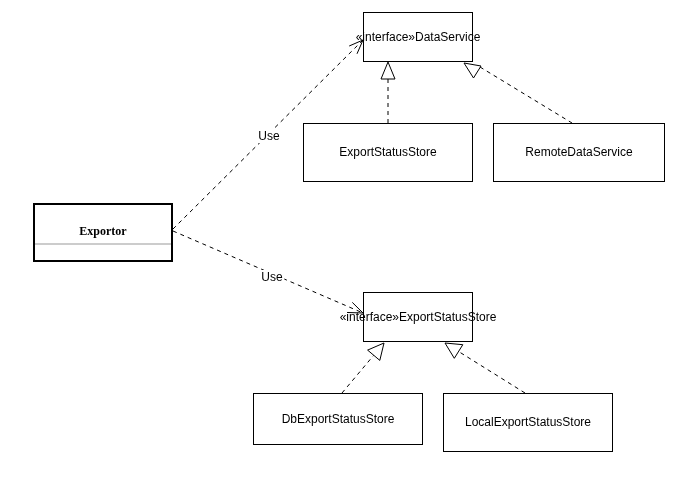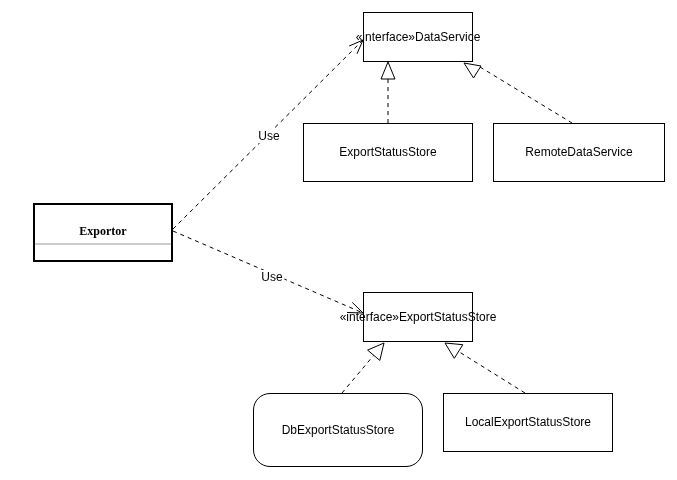--- a/index.html
+++ b/index.html
@@ -32,21 +32,21 @@
     justify-content: center;
     text-align: center;
     font-size: 12px;
     line-height: 15px;
   }
   .node .line { width: 100%; }
   #node-dataservice        { left: 363px; top: 12px;  width: 110px; height: 50px; }
   #node-remotedataservice  { left: 303px; top: 123px; width: 170px; height: 59px; }
   #node-localdataservice   { left: 493px; top: 123px; width: 172px; height: 59px; }
   #node-exportstatusstore  { left: 363px; top: 292px; width: 110px; height: 50px; }
-  #node-dbexportstatusstore    { left: 253px; top: 393px; width: 170px; height: 74px; border-radius: 17px; }
+  #node-dbexportstatusstore    { left: 253px; top: 393px; width: 170px; height: 52px; }
   #node-localexportstatusstore { left: 443px; top: 393px; width: 170px; height: 59px; }
   #node-exportor {
     left: 33px; top: 203px; width: 140px; height: 59px;
     border-width: 2px;
     justify-content: flex-start;
     font-family: Liberation Serif, serif;
   }
   .class-title {
     width: 100%;
     height: 25px;

